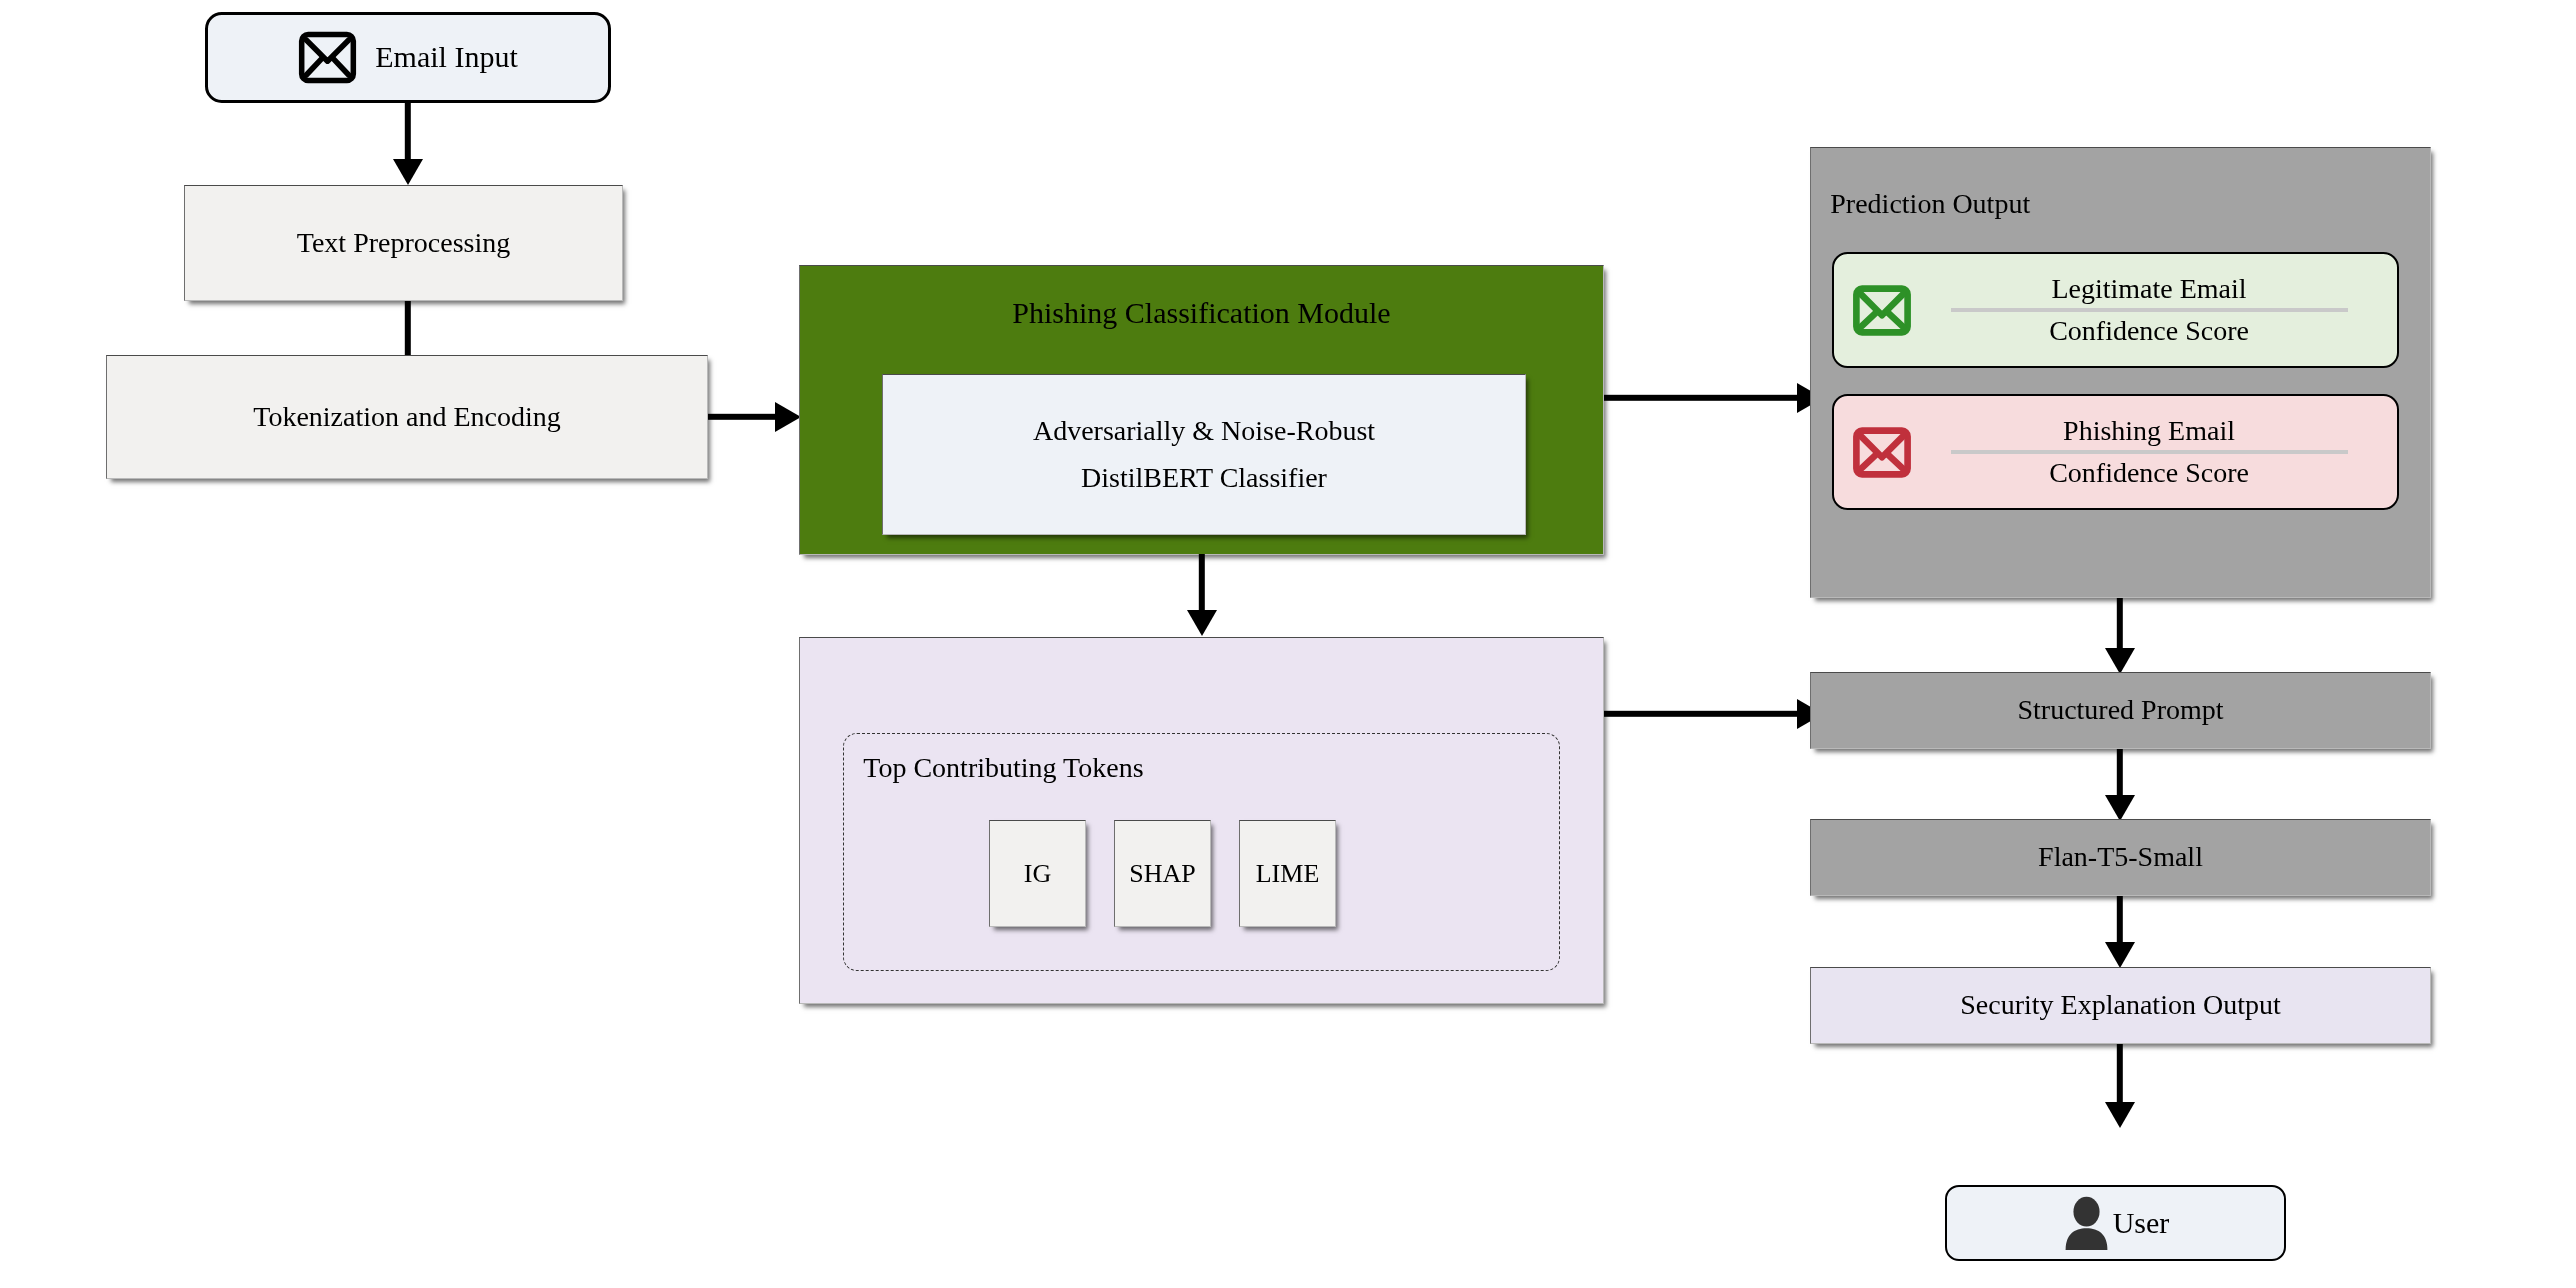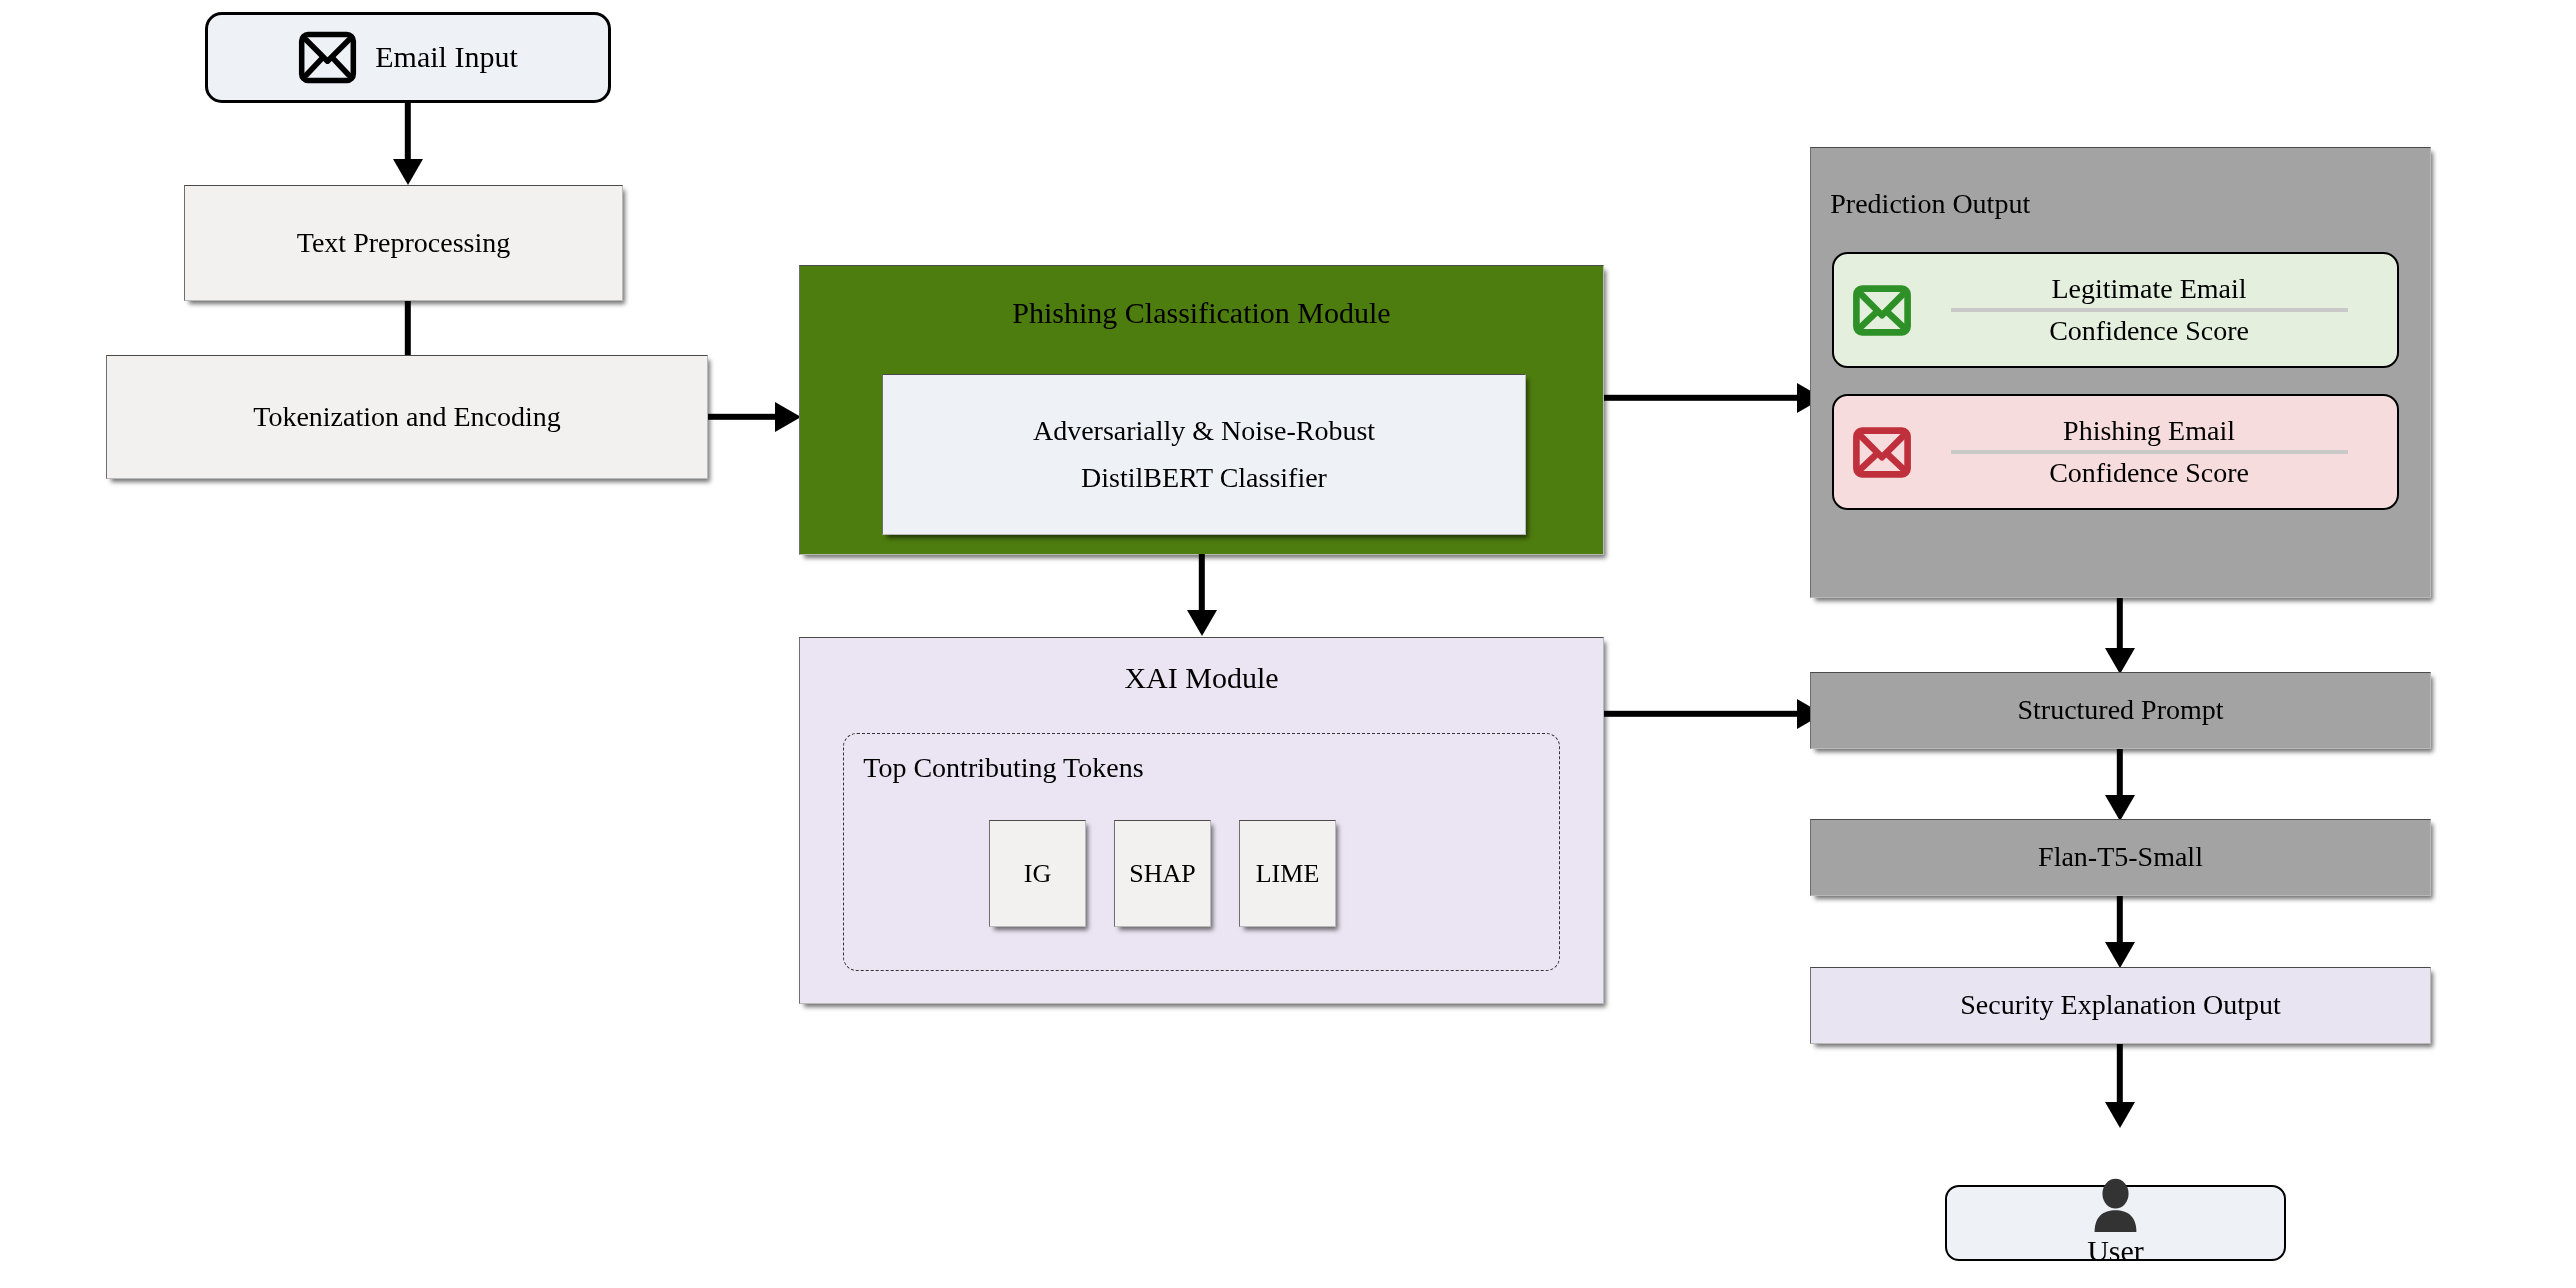--- a/index.html
+++ b/index.html
@@ -162,21 +162,20 @@
     margin: 3.2px 0;
   }
   .pred-conf { font-size: 28px; white-space: nowrap; }
 
   
   .user-inner {
     display: flex;
     align-items: center;
     justify-content: center;
     gap: 2px;
-    flex-direction: column;
   }
   .user-glyph { width: 49px; height: 54px; flex: 0 0 auto; }
 
   .email-inner {
     display: flex;
     align-items: center;
     justify-content: center;
     gap: 18px;
   }
   .email-glyph { width: 59px; height: 57px; flex: 0 0 auto; }
@@ -232,21 +231,20 @@
   <div class="shaft" style="width:196px;"></div>
   <div class="head"></div>
 </div>
 
 <div class="arrow-v" style="left:1187px; top:554px; width:30px; height:82px;">
   <div class="shaft" style="height:59px;"></div>
   <div class="head"></div>
 </div>
 
 <div class="node rect fill-lav" style="left:799px; top:637px; width:805px; height:367px; display:block;">
-  <div class="module-title" style="top:23px;">XAI Module</div>
 
   <div class="dashed" style="left:43px; top:95px; width:717px; height:238px;">
     <div class="dashed-label" style="left:19.3px; top:18px;">Top Contributing Tokens</div>
   </div>
 
   <div class="node rect fill-grey t-sm" style="left:189px; top:182px; width:97px; height:107px;">
     <span>IG</span>
   </div>
   <div class="node rect fill-grey t-sm" style="left:314px; top:182px; width:97px; height:107px;">
     <span>SHAP</span>

